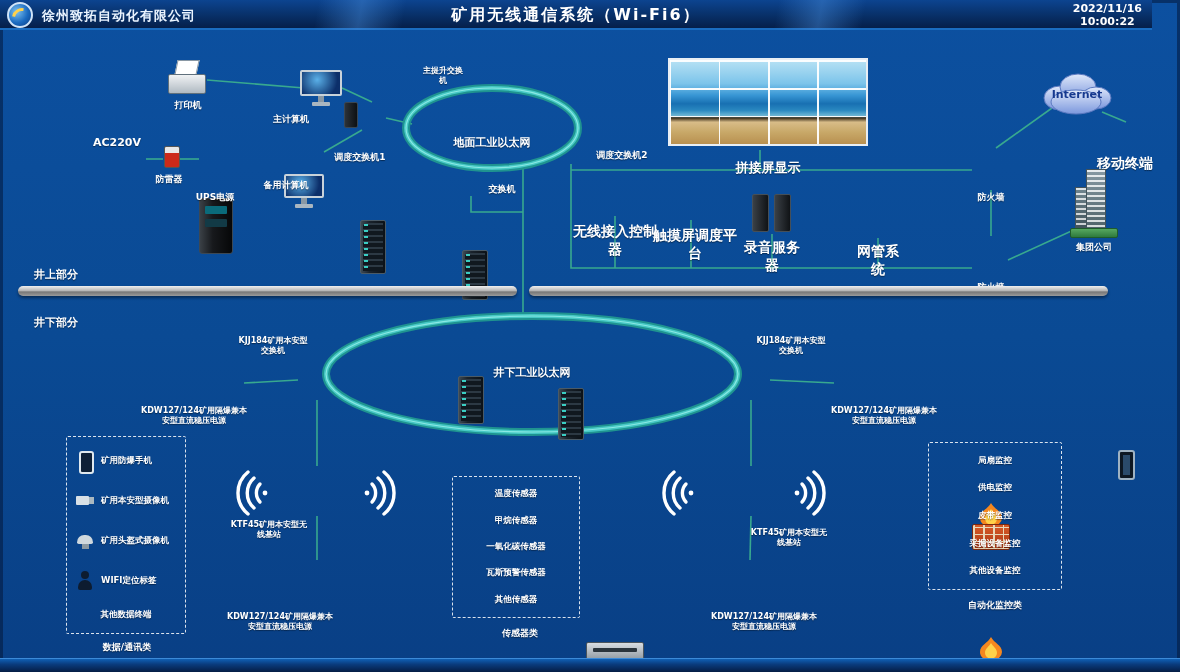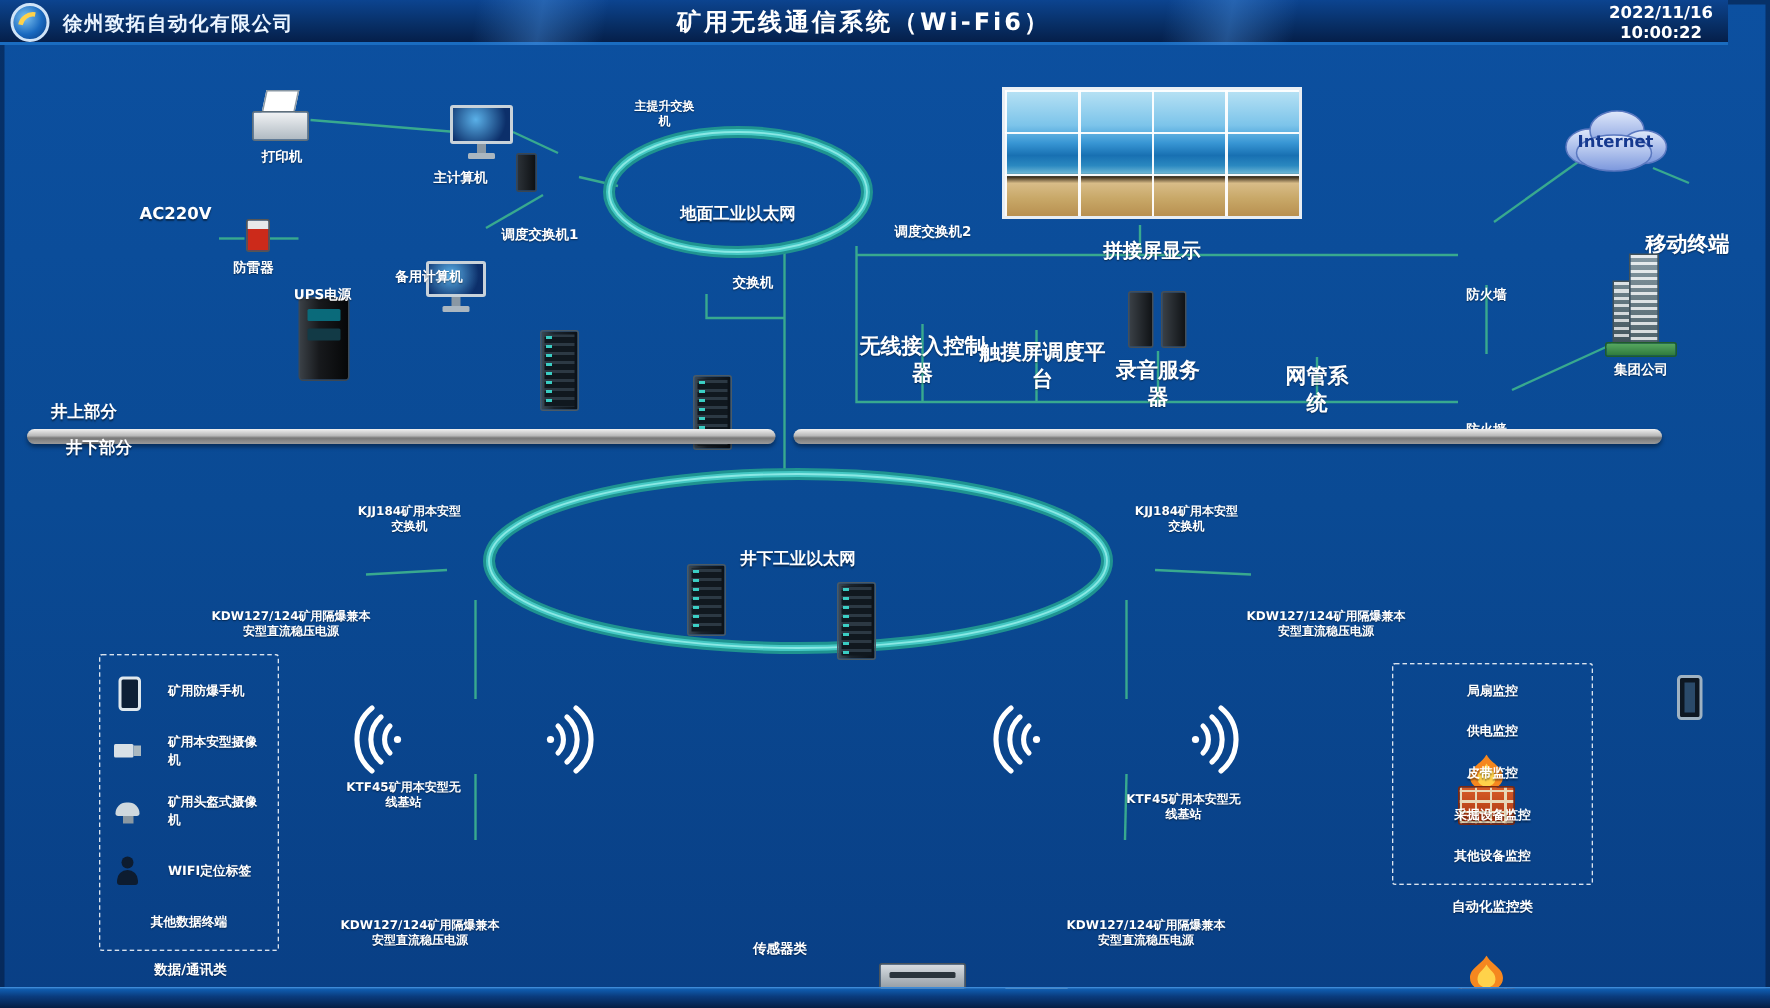--- a/index.html
+++ b/index.html
@@ -96,21 +96,21 @@
   .phone-big::before{content:"";position:absolute;inset:3px;background:#2a4a6a}
 
   
   .bar{position:absolute;height:10px;border-radius:5px;
     background:linear-gradient(180deg,#f0f0f0,#b8b8b8 45%,#787878 60%,#9a9a9a);
     box-shadow:0 2px 3px rgba(0,0,0,.4)}
 
   
   .dashbox{position:absolute;border:1.5px dashed rgba(255,255,255,.85);border-radius:2px}
   .box-rows{display:flex;flex-direction:column;justify-content:space-around;height:100%;padding:4px 8px}
-  .box-row{display:flex;align-items:center;gap:17px;color:#fff;font-size:8.5px;font-weight:bold;
+  .box-row{display:flex;align-items:center;gap:6px;color:#fff;font-size:8.5px;font-weight:bold;
     text-shadow:0 1px 1px rgba(0,0,0,.45)}
   .box-row.center{justify-content:center;text-align:center}
   .ic{position:relative;width:20px;height:24px;flex:0 0 20px}
   .ic-phone::before{content:"";position:absolute;left:4px;top:2px;width:11px;height:19px;
     border:2px solid #dfe8ee;border-radius:3px;background:#0e2036}
   .ic-cam::before{content:"";position:absolute;left:1px;top:7px;width:13px;height:9px;background:#d8e0e6;border-radius:1px}
   .ic-cam::after{content:"";position:absolute;left:14px;top:8px;width:5px;height:7px;background:#aab8c0}
   .ic-helmet::before{content:"";position:absolute;left:2px;top:6px;width:16px;height:9px;
     background:#cfd8de;border-radius:8px 8px 2px 2px}
   .ic-helmet::after{content:"";position:absolute;left:7px;top:15px;width:7px;height:5px;background:#8a98a2}
@@ -183,21 +183,21 @@
   <div class="abs printer" style="left:168px;top:60px;width:38px;height:34px">
     <div class="paper"></div>
     <div class="pbody"></div>
   </div>
   <div class="lbl" style="left:160px;top:100px;width:56px">打印机</div>
 
   <div class="abs monitor" style="left:300px;top:70px;width:42px;height:36px">
       <div class="scr"></div>
     </div>
   <div class="abs pc" style="left:344px;top:102px;width:14px;height:26px"></div>
-  <div class="lbl" style="left:278px;top:114px;width:58px">主计算机</div>
+  <div class="lbl" style="left:262px;top:114px;width:58px">主计算机</div>
 
   <div class="abs monitor" style="left:284px;top:138px;width:40px;height:34px">
       <div class="scr"></div>
     </div>
   <div class="lbl" style="left:246px;top:180px;width:80px">备用计算机</div>
 
   <div class="lbl s11" style="left:88px;top:136px;width:58px">AC220V</div>
   <div class="abs arrester" style="left:164px;top:146px;width:16px;height:22px"></div>
   <div class="lbl" style="left:142px;top:174px;width:54px">防雷器</div>
   <div class="abs ups" style="left:199px;top:128px;width:34px;height:56px"></div>
@@ -276,21 +276,21 @@
     <div class="srv" style="left:2px"></div>
     <div class="srv" style="left:24px"></div>
   </div>
   <div class="lbl s85" style="left:744px;top:238px;width:56px">录音服务器</div>
 
   <div class="lbl s85" style="left:854px;top:242px;width:48px">网管系统</div>
 
   <div class="lbl s11" style="left:24px;top:268px;width:64px;text-align:center">井上部分</div>
   <div class="bar" style="left:18px;top:286px;width:499px"></div>
   <div class="bar" style="left:529px;top:286px;width:579px"></div>
-  <div class="lbl s11" style="left:24px;top:292px;width:64px;text-align:right">井下部分</div>
+  <div class="lbl s11" style="left:24px;top:316px;width:64px;text-align:center">井下部分</div>
 
   <div class="lbl s11" style="left:470px;top:366px;width:124px">井下工业以太网</div>
 
   <div class="lbl s8" style="left:236px;top:336px;width:74px">KJJ184矿用本安型交换机</div>
 
   <div class="lbl s8" style="left:754px;top:336px;width:74px">KJJ184矿用本安型交换机</div>
 
   <div class="lbl s8" style="left:140px;top:406px;width:108px">KDW127/124矿用隔爆兼本安型直流稳压电源</div>
 
   <div class="lbl s8" style="left:830px;top:406px;width:108px">KDW127/124矿用隔爆兼本安型直流稳压电源</div>
@@ -355,20 +355,39 @@
         <span class="ic ic-person"></span>
         <span>WIFI定位标签</span>
       </div>
       <div class="box-row center">
         <span>其他数据终端</span>
       </div>
     </div>
   </div>
   <div class="lbl" style="left:92px;top:642px;width:70px">数据/通讯类</div>
 
+  <div class="dashbox" style="left:452px;top:476px;width:128px;height:142px">
+    <div class="box-rows">
+      <div class="box-row center">
+          <span>温度传感器</span>
+        </div>
+      <div class="box-row center">
+          <span>甲烷传感器</span>
+        </div>
+      <div class="box-row center">
+          <span>一氧化碳传感器</span>
+        </div>
+      <div class="box-row center">
+          <span>瓦斯预警传感器</span>
+        </div>
+      <div class="box-row center">
+          <span>其他传感器</span>
+        </div>
+    </div>
+  </div>
   <div class="lbl" style="left:488px;top:628px;width:64px">传感器类</div>
 
   <div class="dashbox" style="left:928px;top:442px;width:134px;height:148px">
     <div class="box-rows">
       <div class="box-row center">
           <span>局扇监控</span>
         </div>
       <div class="box-row center">
           <span>供电监控</span>
         </div>

